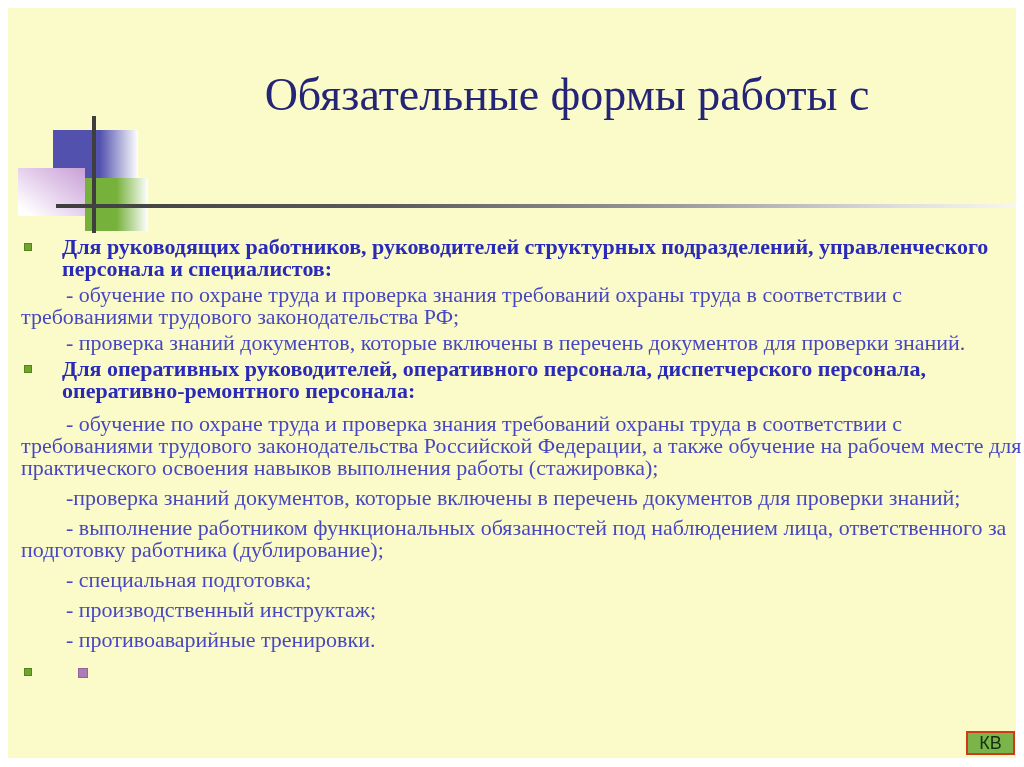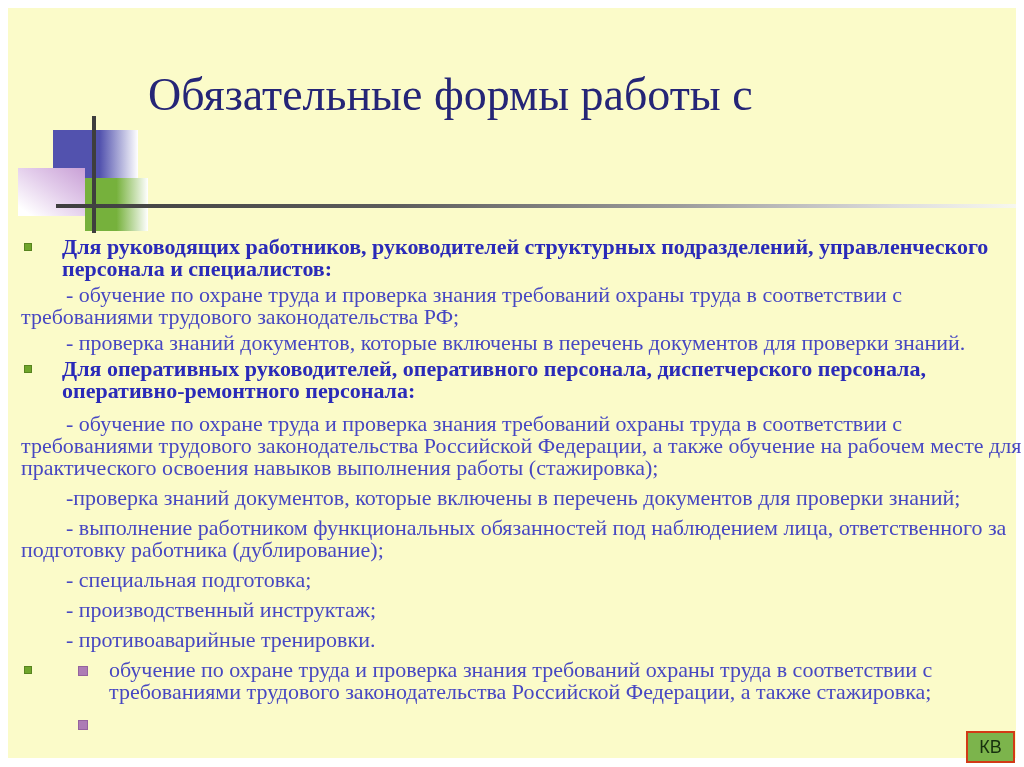--- a/index.html
+++ b/index.html
@@ -41,21 +41,21 @@
     background:linear-gradient(90deg,#3e3e3e 0%,#5c5c5c 35%,#9c9c9c 65%,#dedede 88%,#f7f7ee 100%);
     z-index:4;
   }
   
   .title{
     position:absolute;left:140px;top:56px;right:30px;
     font-size:46px;line-height:61px;
     color:#252577;
     z-index:5;
   }
-  .title .tline{display:block;}
+  .title .tline{display:block;text-align:center;}
   
   .body{
     position:absolute;left:13px;top:228px;width:1005px;
     font-size:22px;line-height:22px;
     color:#4747c2;
     z-index:5;
   }
   .section-header{
     position:relative;
     padding-left:41px;
@@ -83,25 +83,25 @@
   }
   .p-bullet{
     position:absolute;left:57px;top:7px;
     width:10px;height:10px;
     background:#ad7cb5;
     border:1px solid #94639e;
     box-sizing:border-box;
   }
   
   .kb-button{
-    position:absolute;left:958px;top:723px;width:49px;height:32px;
+    position:absolute;left:958px;top:723px;width:49px;height:24px;
     background:#7cb44c;
     border:2px solid #d23a16;
     box-sizing:border-box;
-    display:flex;align-items:center;justify-content:center;
+    display:flex;align-items:flex-start;justify-content:center;
     font-family:"Liberation Sans", sans-serif;
     font-size:18px;color:#17300f;
     cursor:pointer;
     z-index:6;
   }
 </style>
 </head>
 <body>
 
 <div class="page">
@@ -140,21 +140,20 @@
         <p class="dash-item">- производственный инструктаж;</p>
         <p class="dash-item">- противоаварийные тренировки.</p>
       </div>
 
       <div class="section s3">
         <p class="section-header">
           <span class="g-bullet"></span>
         </p>
         <p class="square-item">
           <span class="p-bullet"></span>
-          <span>обучение по охране труда и проверка знания требований охраны труда в соответствии с требованиями трудового законодательства Российской Федерации, а также стажировка;</span>
         </p>
         <p class="square-item">
           <span class="p-bullet"></span>
         </p>
       </div>
 
     </div>
 
     <div class="kb-button">
       <span>КВ</span>

